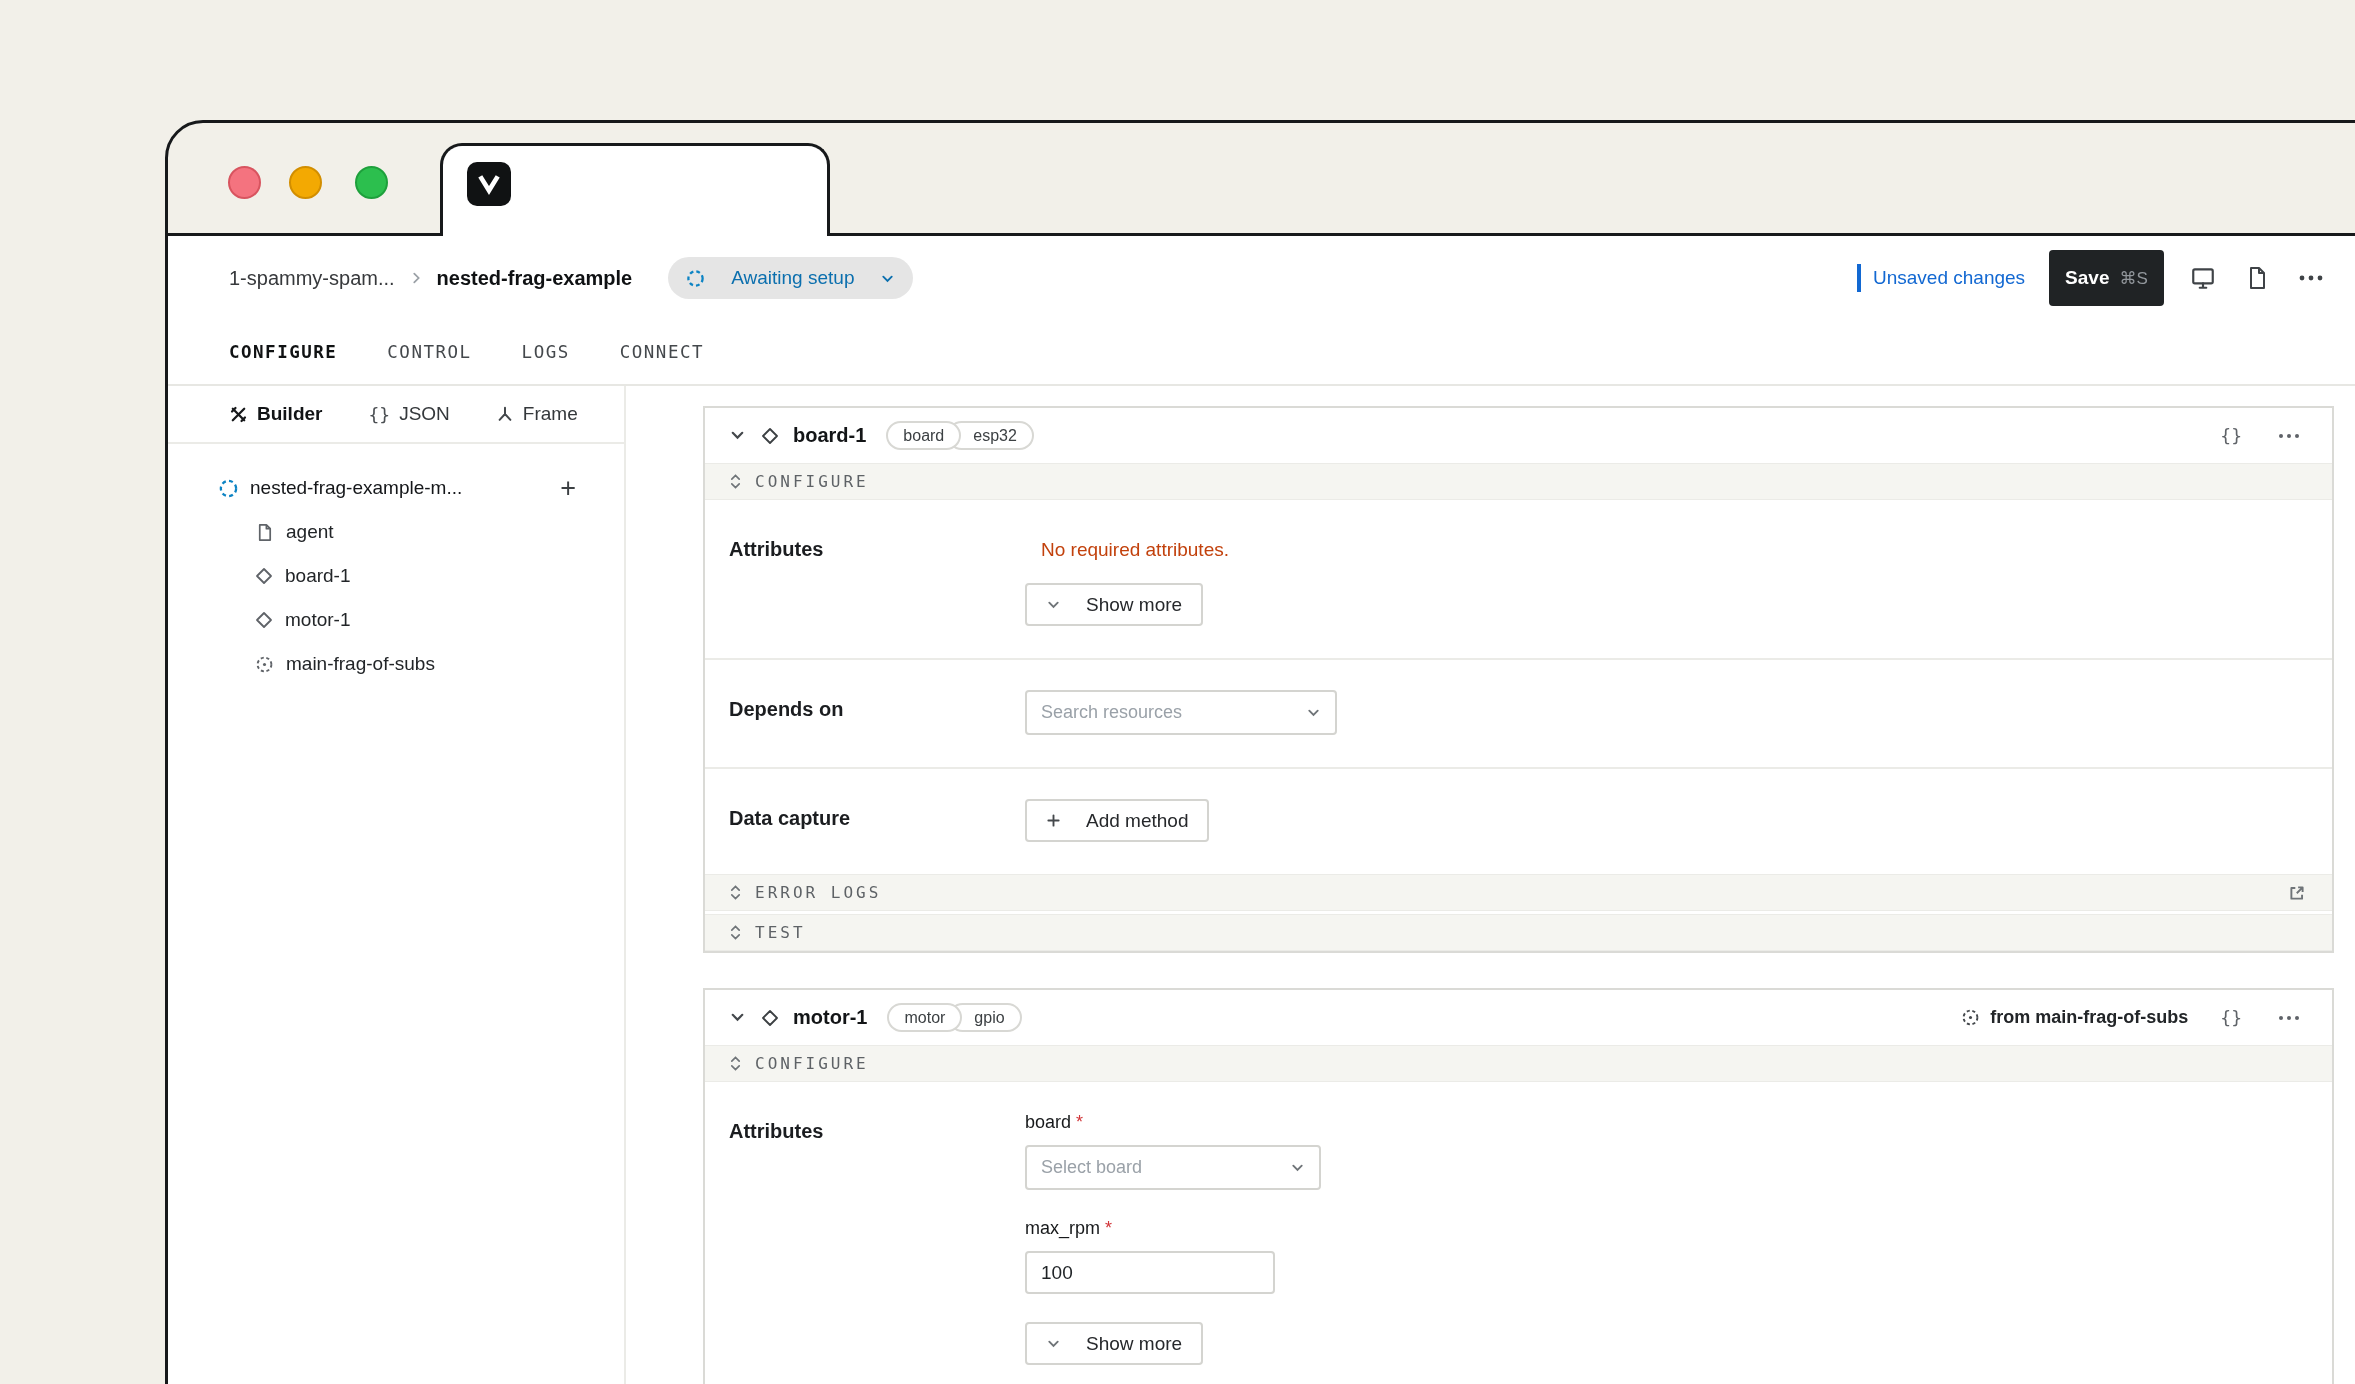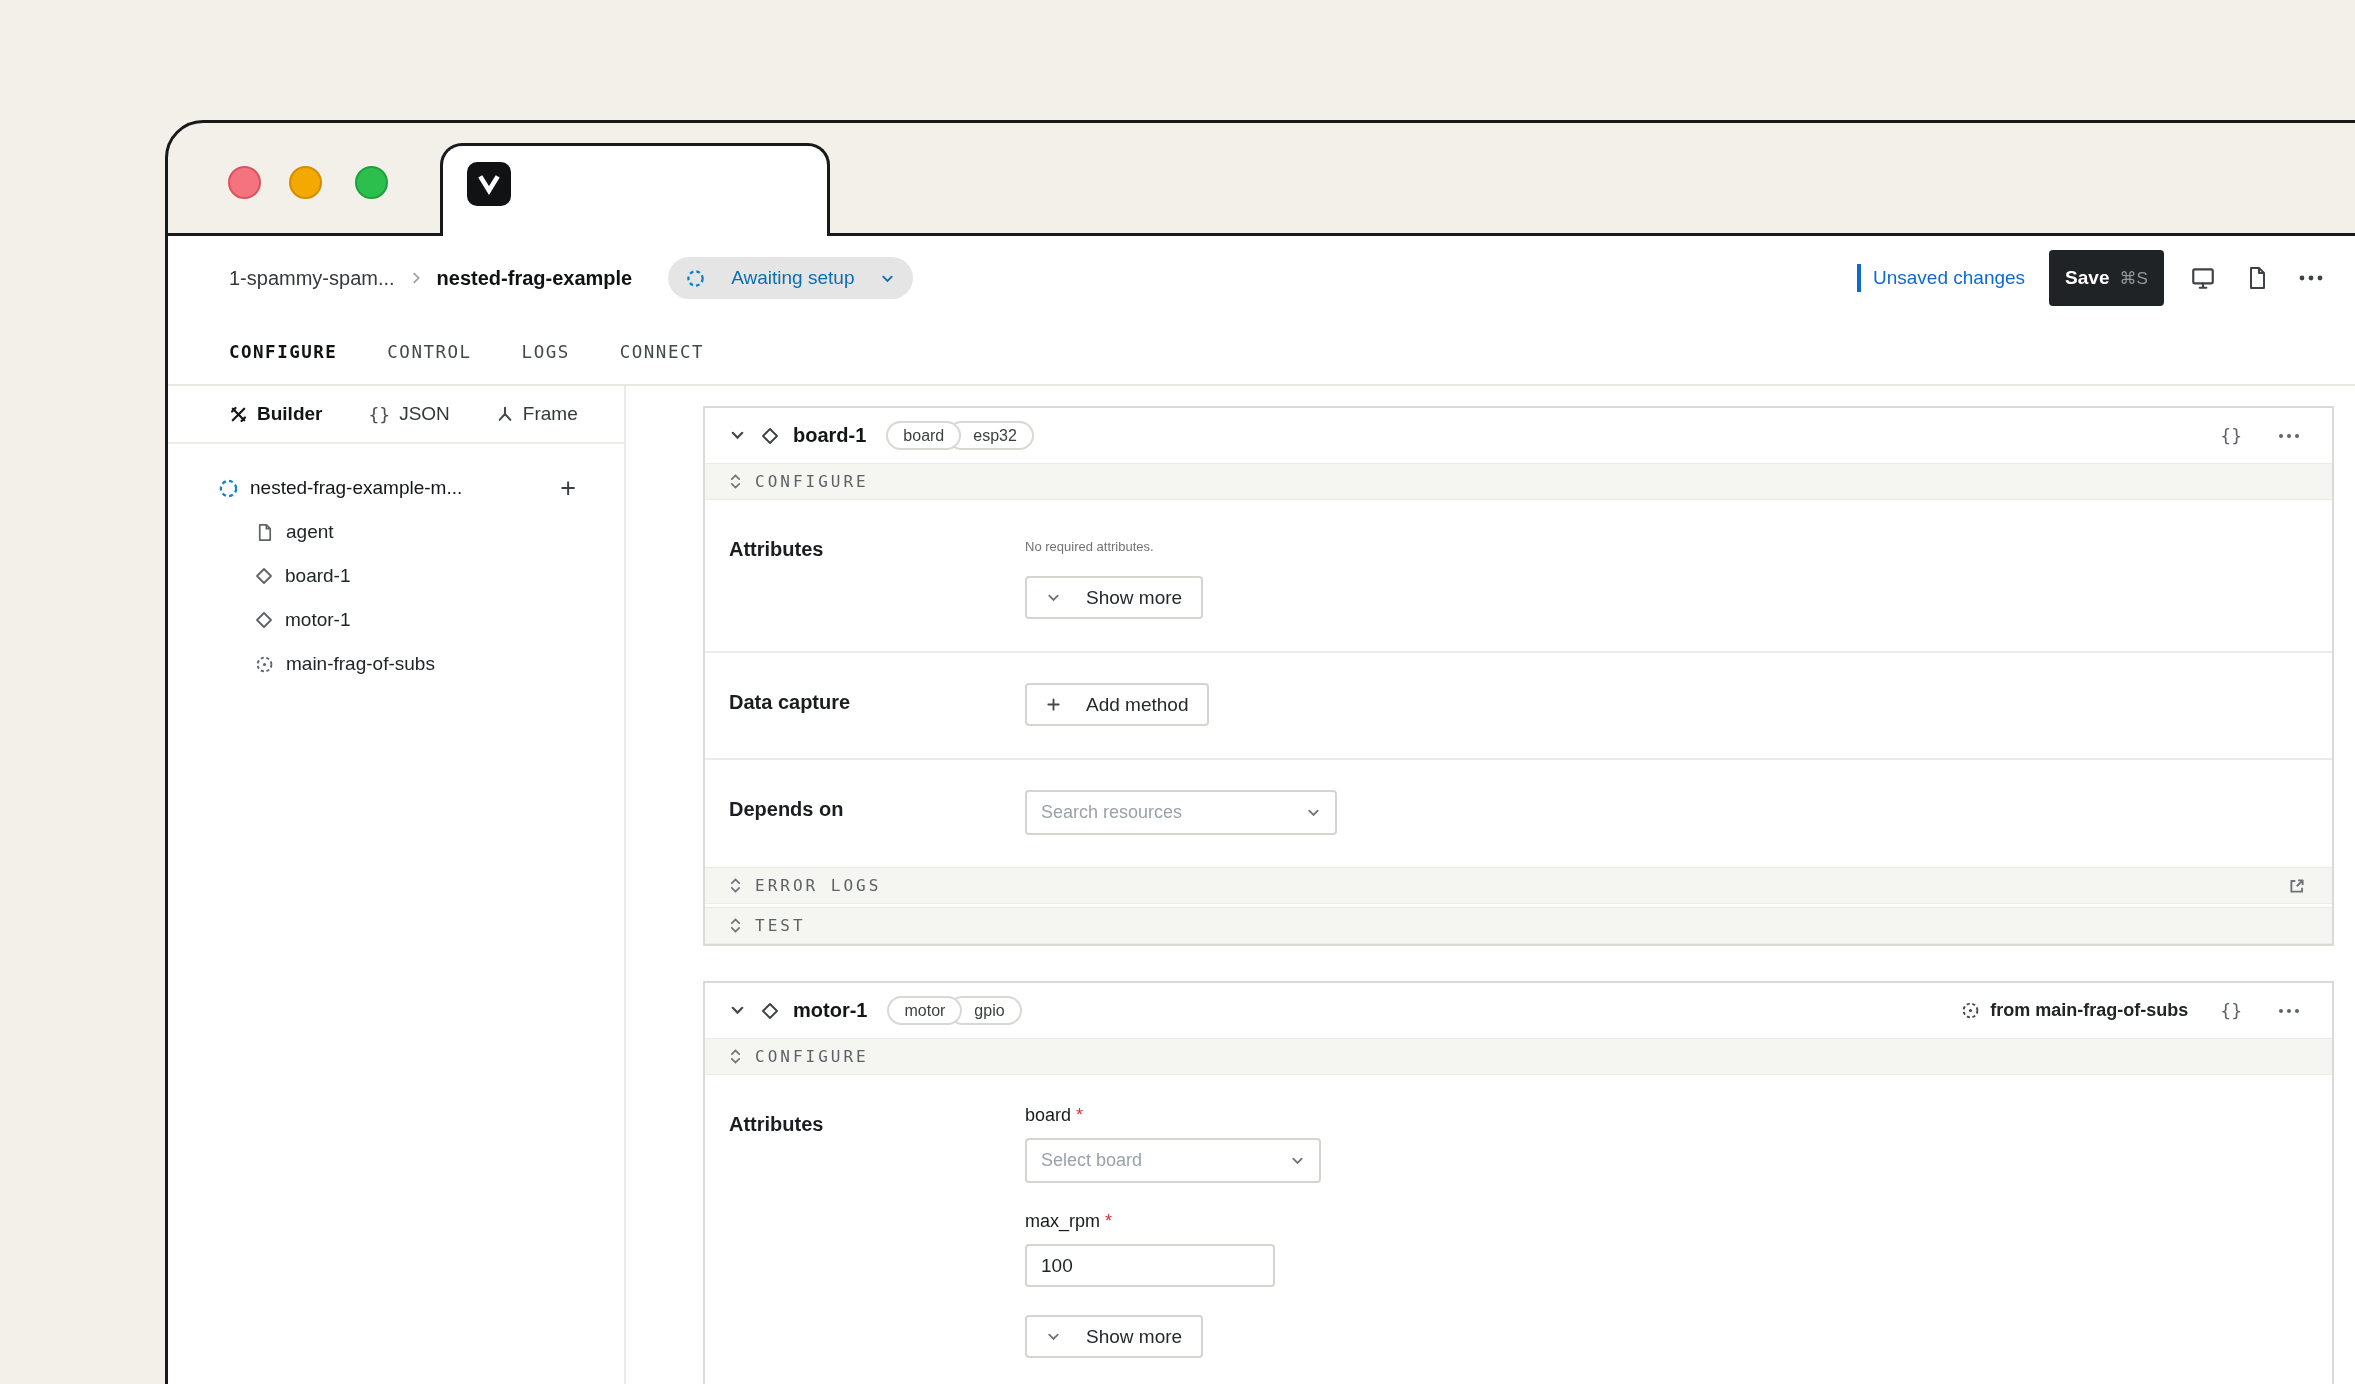--- a/index.html
+++ b/index.html
@@ -84,21 +84,21 @@
   .bar { height:37px; display:flex; align-items:center; gap:13px; padding:0 24px 0 24px;
          background:#f5f5f1; border-top:1px solid #ebebe7; border-bottom:1px solid #ebebe7; cursor:pointer; }
   .bar + .bar { margin-top:3px; }
   .bar-label { font-family:"DejaVu Sans Mono", monospace; font-size:16px; letter-spacing:3px; color:#5e6266; }
   .bar .right { margin-left:auto; }
 
   .crow { display:flex; padding:30px 30px 32px 24px; }
   .crow + .crow { border-top:2px solid #ebebe7; }
   .crow-label { width:296px; flex:none; font-size:20px; font-weight:600; color:#1b1d20; padding-top:8px; }
   .crow-content { flex:1; }
-  .muted-text { font-size:13px; color:#737373; padding-top:9px; }
+  .muted-text { font-size:19px; color:#c2410c; padding-top:9px;margin-left:16px; }
 
   .btn { display:inline-flex; align-items:center; gap:25px; height:43px; padding:0 19px;
          background:#ffffff; border:2px solid #d4d4d0; border-radius:4px; font-size:19px; color:#26282b;
          cursor:pointer; font-family:"Liberation Sans", sans-serif; }
   .btn.show-more { margin-top:22px; }
 
   .select { width:312px; height:45px; border:2px solid #d4d4d0; border-radius:4px; background:#fff;
             display:flex; align-items:center; justify-content:space-between; padding:0 14px; cursor:pointer; }
   .select.narrow { width:296px; }
   .placeholder { font-size:18px; color:#9aa1a8; }
@@ -318,44 +318,44 @@
                       <svg width="15" height="15" viewBox="0 0 16 16">
                           <path d="M3.5 6 L8 10.5 L12.5 6" stroke="#6f7478" stroke-width="2" fill="none" stroke-linecap="round"></path>
                         </svg>
                     </span>
                     <span>Show more</span>
                   </button>
                 </div>
               </div>
 
               <div class="crow">
+                <div class="crow-label">Depends on</div>
+                <div class="crow-content">
+                  <div class="select">
+                    <span class="placeholder">Search resources</span>
+                    <span>
+                      <svg width="15" height="15" viewBox="0 0 16 16">
+                          <path d="M3.5 6 L8 10.5 L12.5 6" stroke="#6f7478" stroke-width="2" fill="none" stroke-linecap="round"></path>
+                        </svg>
+                    </span>
+                  </div>
+                </div>
+              </div>
+
+              <div class="crow">
                 <div class="crow-label">Data capture</div>
                 <div class="crow-content">
                   <button class="btn">
                     <span>
                       <svg width="15" height="15" viewBox="0 0 16 16">
                           <path d="M8 2.5 V13.5 M2.5 8 H13.5" stroke="#44484c" stroke-width="2" stroke-linecap="round"></path>
                         </svg>
                     </span>
                     <span>Add method</span>
                   </button>
-                </div>
-              </div>
-
-              <div class="crow">
-                <div class="crow-label">Depends on</div>
-                <div class="crow-content">
-                  <div class="select">
-                    <span class="placeholder">Search resources</span>
-                    <span>
-                      <svg width="15" height="15" viewBox="0 0 16 16">
-                          <path d="M3.5 6 L8 10.5 L12.5 6" stroke="#6f7478" stroke-width="2" fill="none" stroke-linecap="round"></path>
-                        </svg>
-                    </span>
-                  </div>
                 </div>
               </div>
             </div>
 
             <div class="bar">
               <span>
                 <svg width="13" height="17" viewBox="0 0 14 18">
                     <path d="M3 6.5 L7 2.5 L11 6.5" stroke="#6f7478" stroke-width="1.8" fill="none" stroke-linecap="round"></path>
                     <path d="M3 11.5 L7 15.5 L11 11.5" stroke="#6f7478" stroke-width="1.8" fill="none" stroke-linecap="round"></path>
                   </svg>

